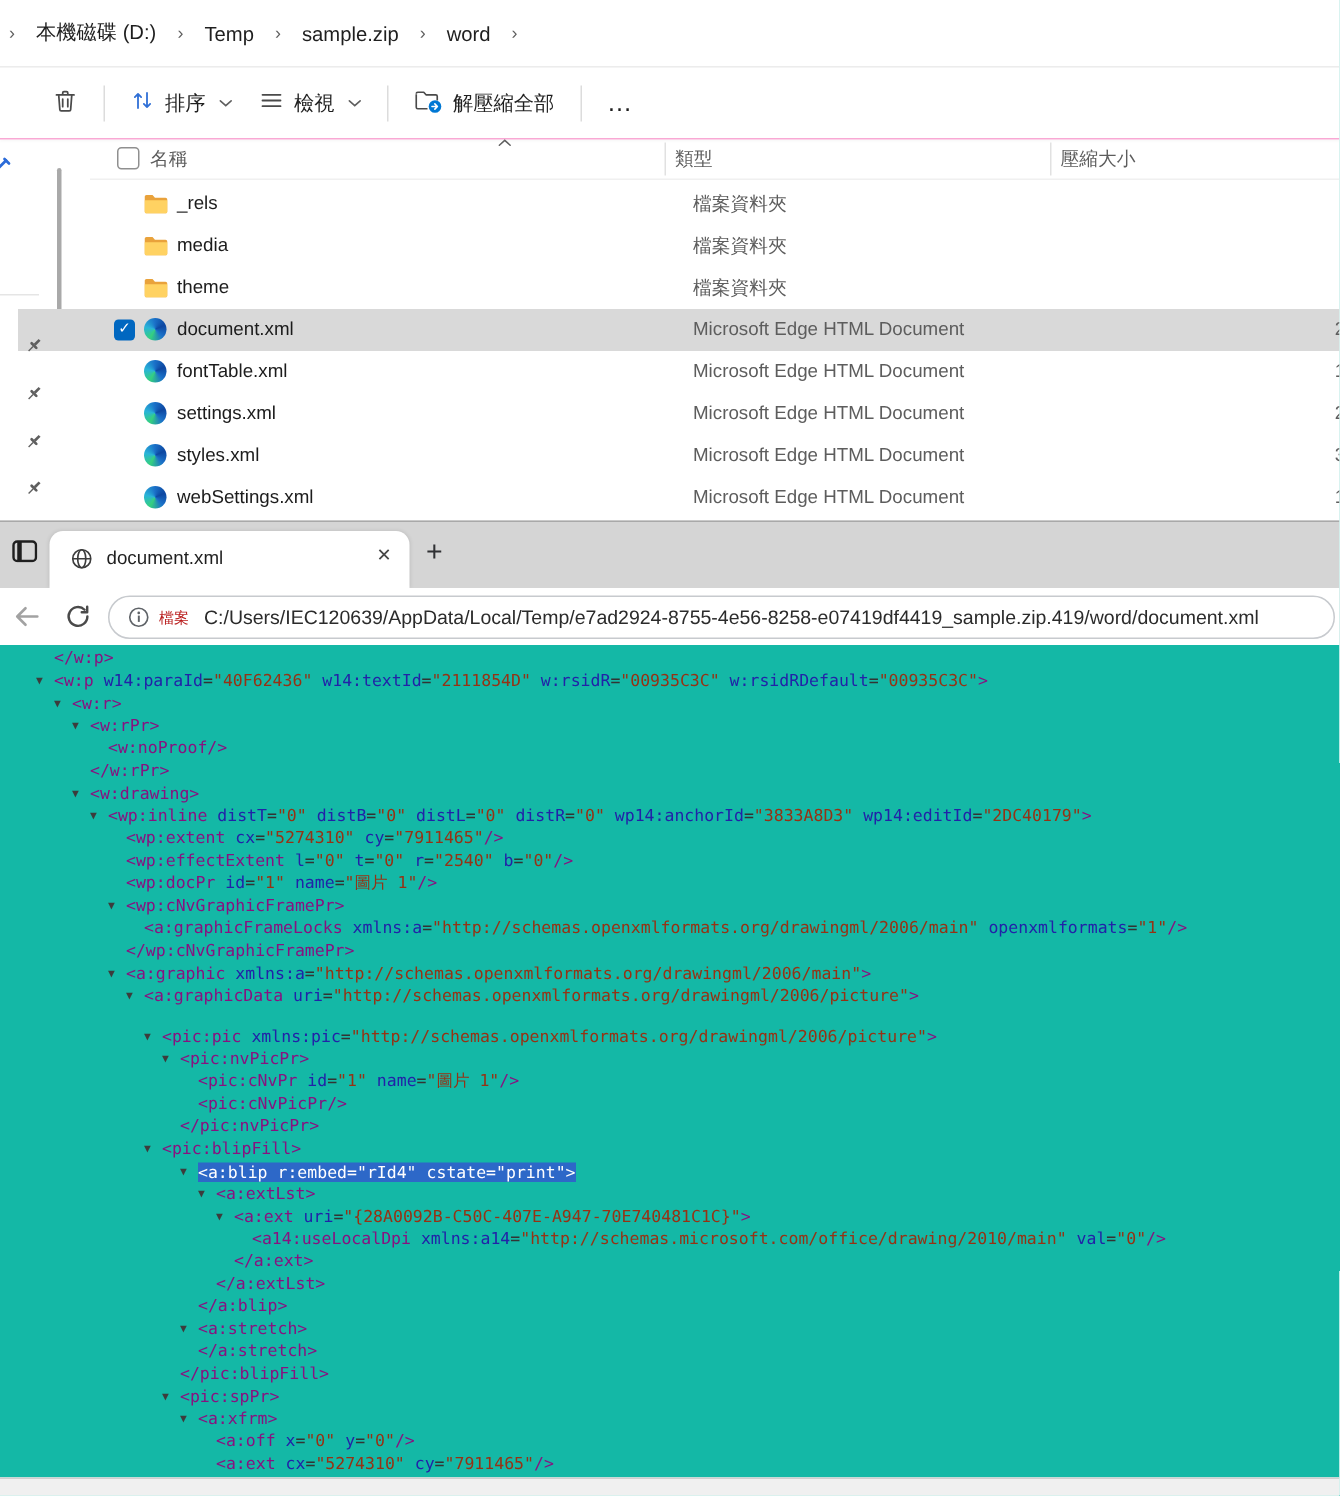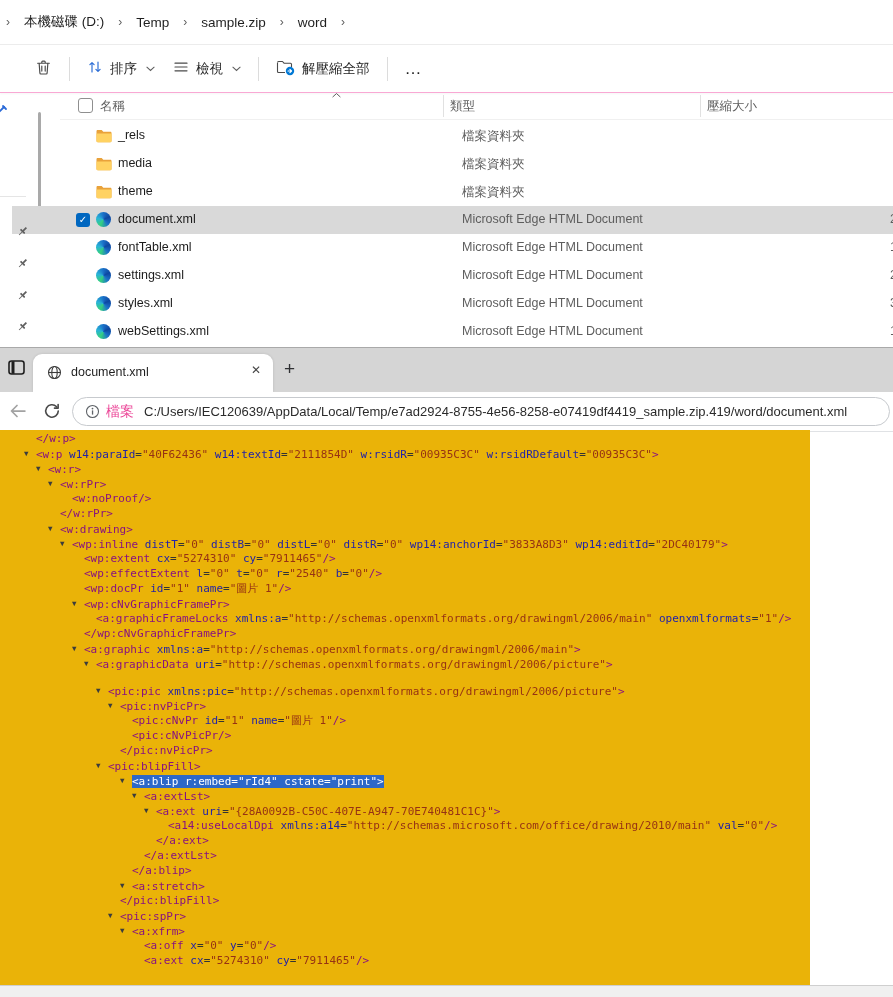--- a/index.html
+++ b/index.html
@@ -49,25 +49,25 @@
   #tab-title{position:absolute;left:38px;top:11px;font-size:12.5px;color:#1f1f1f;max-width:160px;
              overflow:hidden;white-space:nowrap;}
   #tab-globe{position:absolute;left:14px;top:11px;}
   #tab-close{position:absolute;right:12px;top:9px;font-size:12px;color:#474747;}
   #newtab-btn{position:absolute;left:284px;top:11px;font-size:19px;color:#303134;line-height:20px;}
   #navbar{position:absolute;left:0;top:44px;width:893px;height:39px;background:#fff;border-bottom:1px solid #e0e2e5;}
   #back-btn{position:absolute;left:8px;top:9px;}
   #reload-btn{position:absolute;left:42px;top:9px;}
   #omnibox{position:absolute;left:72px;top:5px;width:816px;height:27px;border:1px solid #c7cace;border-radius:15px;
            background:#fff;display:flex;align-items:center;overflow:hidden;}
-  #scheme-label{font-size:14px;color:#ec4899;margin:0 10px 0 6px;white-space:nowrap;}
+  #scheme-label{font-size:10px;color:#b91c1c;margin:0 10px 0 6px;white-space:nowrap;}
   #url-text{font-size:13px;color:#2b2b2b;white-space:nowrap;}
   #info-icon{margin-left:12px;flex:0 0 auto;display:flex;}
   
-  #xmlview{position:absolute;left:0;top:430px;width:810px;height:555px;background:#eab308;overflow:hidden;
+  #xmlview{position:absolute;left:0;top:430px;width:893px;height:555px;background:#14b8a6;overflow:hidden;
            font-family:"DejaVu Sans Mono","Liberation Mono",monospace;font-size:11px;}
   .xline{position:relative;height:15px;line-height:15px;white-space:pre;}
   .arr{display:inline-block;width:12px;margin-left:-12px;color:#3c3c3c;font-size:7.5px;vertical-align:1.5px;}
   .tg{color:#881280;}
   .an{color:#2222a8;}
   .eq{color:#333;}
   .av{color:#963214;}
   .selseg{background:#2d68c8;}
   .selseg .tg,.selseg .an,.selseg .eq,.selseg .av{color:#fff;}
   #footer-strip{position:absolute;left:0;top:985px;width:893px;height:12px;background:#f0f0f0;border-top:1px solid #cfcfcf;}
@@ -346,20 +346,21 @@
         <div class="xline" style="padding-left: 120px;"><span><span class="tg">&lt;/pic:nvPicPr&gt;</span></span></div>
         <div class="xline" style="padding-left: 90px; margin-left: 18px;"><span class="arr">▼</span><span><span class="tg">&lt;pic:blipFill&gt;</span></span></div>
         <div class="xline" style="padding-left: 132px;"><span class="arr">▼</span><span class="selseg"><span class="tg">&lt;a:blip</span><span class="an"> r:embed</span><span class="eq">=</span><span class="av">"rId4"</span><span class="an"> cstate</span><span class="eq">=</span><span class="av">"print"</span><span class="tg">&gt;</span></span></div>
         <div class="xline" style="padding-left: 144px;"><span class="arr">▼</span><span><span class="tg">&lt;a:extLst&gt;</span></span></div>
         <div class="xline" style="padding-left: 156px;"><span class="arr">▼</span><span><span class="tg">&lt;a:ext</span><span class="an"> uri</span><span class="eq">=</span><span class="av">"{28A0092B-C50C-407E-A947-70E740481C1C}"</span><span class="tg">&gt;</span></span></div>
         <div class="xline" style="padding-left: 168px;"><span><span class="tg">&lt;a14:useLocalDpi</span><span class="an"> xmlns:a14</span><span class="eq">=</span><span class="av">"http://schemas.microsoft.com/office/drawing/2010/main"</span><span class="an"> val</span><span class="eq">=</span><span class="av">"0"</span><span class="tg">/&gt;</span></span></div>
         <div class="xline" style="padding-left: 156px;"><span><span class="tg">&lt;/a:ext&gt;</span></span></div>
         <div class="xline" style="padding-left: 144px;"><span><span class="tg">&lt;/a:extLst&gt;</span></span></div>
         <div class="xline" style="padding-left: 132px;"><span><span class="tg">&lt;/a:blip&gt;</span></span></div>
         <div class="xline" style="padding-left: 132px;"><span class="arr">▼</span><span><span class="tg">&lt;a:stretch&gt;</span></span></div>
+        <div class="xline" style="padding-left: 132px;"><span><span class="tg">&lt;/a:stretch&gt;</span></span></div>
         <div class="xline" style="padding-left: 120px;"><span><span class="tg">&lt;/pic:blipFill&gt;</span></span></div>
         <div class="xline" style="padding-left: 120px;"><span class="arr">▼</span><span><span class="tg">&lt;pic:spPr&gt;</span></span></div>
         <div class="xline" style="padding-left: 132px;"><span class="arr">▼</span><span><span class="tg">&lt;a:xfrm&gt;</span></span></div>
         <div class="xline" style="padding-left: 144px;"><span><span class="tg">&lt;a:off</span><span class="an"> x</span><span class="eq">=</span><span class="av">"0"</span><span class="an"> y</span><span class="eq">=</span><span class="av">"0"</span><span class="tg">/&gt;</span></span></div>
         <div class="xline" style="padding-left: 144px;"><span><span class="tg">&lt;a:ext</span><span class="an"> cx</span><span class="eq">=</span><span class="av">"5274310"</span><span class="an"> cy</span><span class="eq">=</span><span class="av">"7911465"</span><span class="tg">/&gt;</span></span></div>
       </div>
   </section>
 
   <div id="footer-strip"></div>
 </div>

